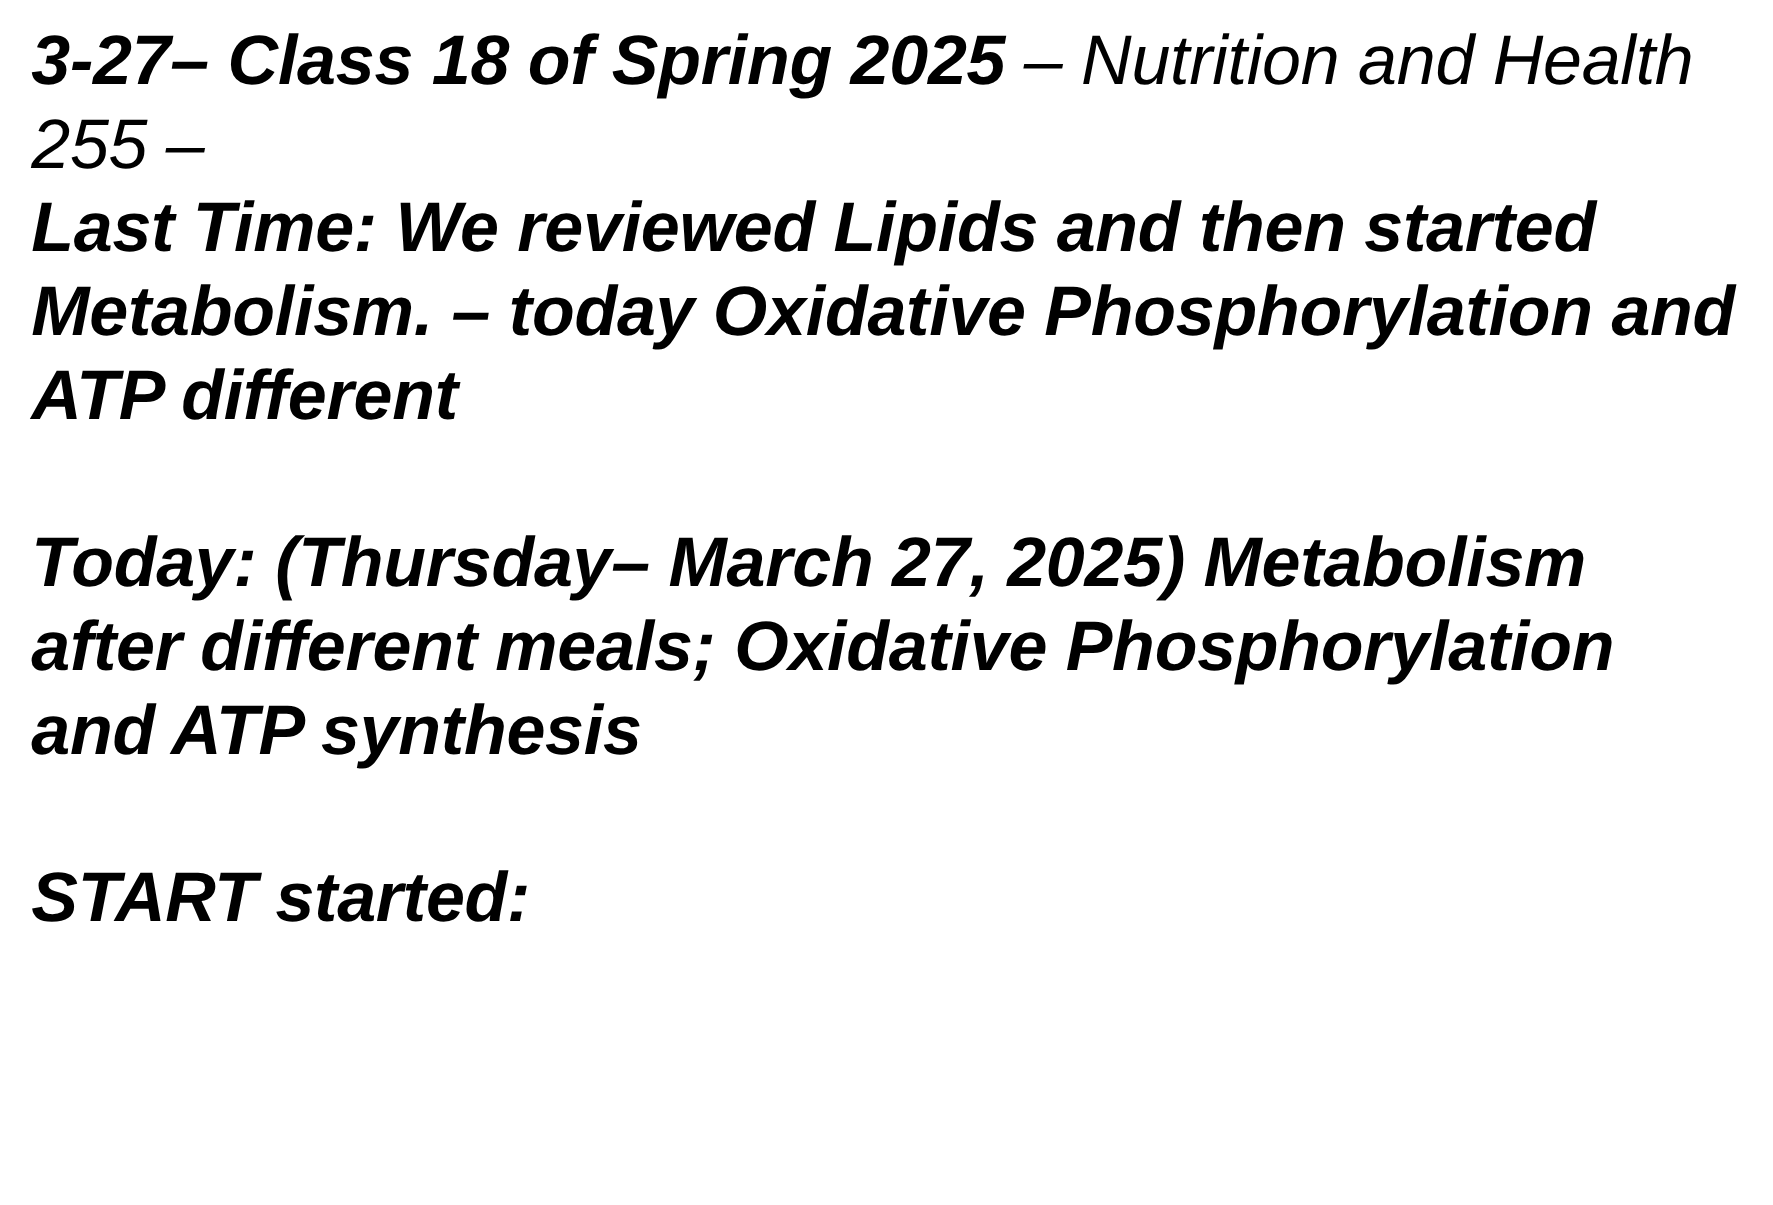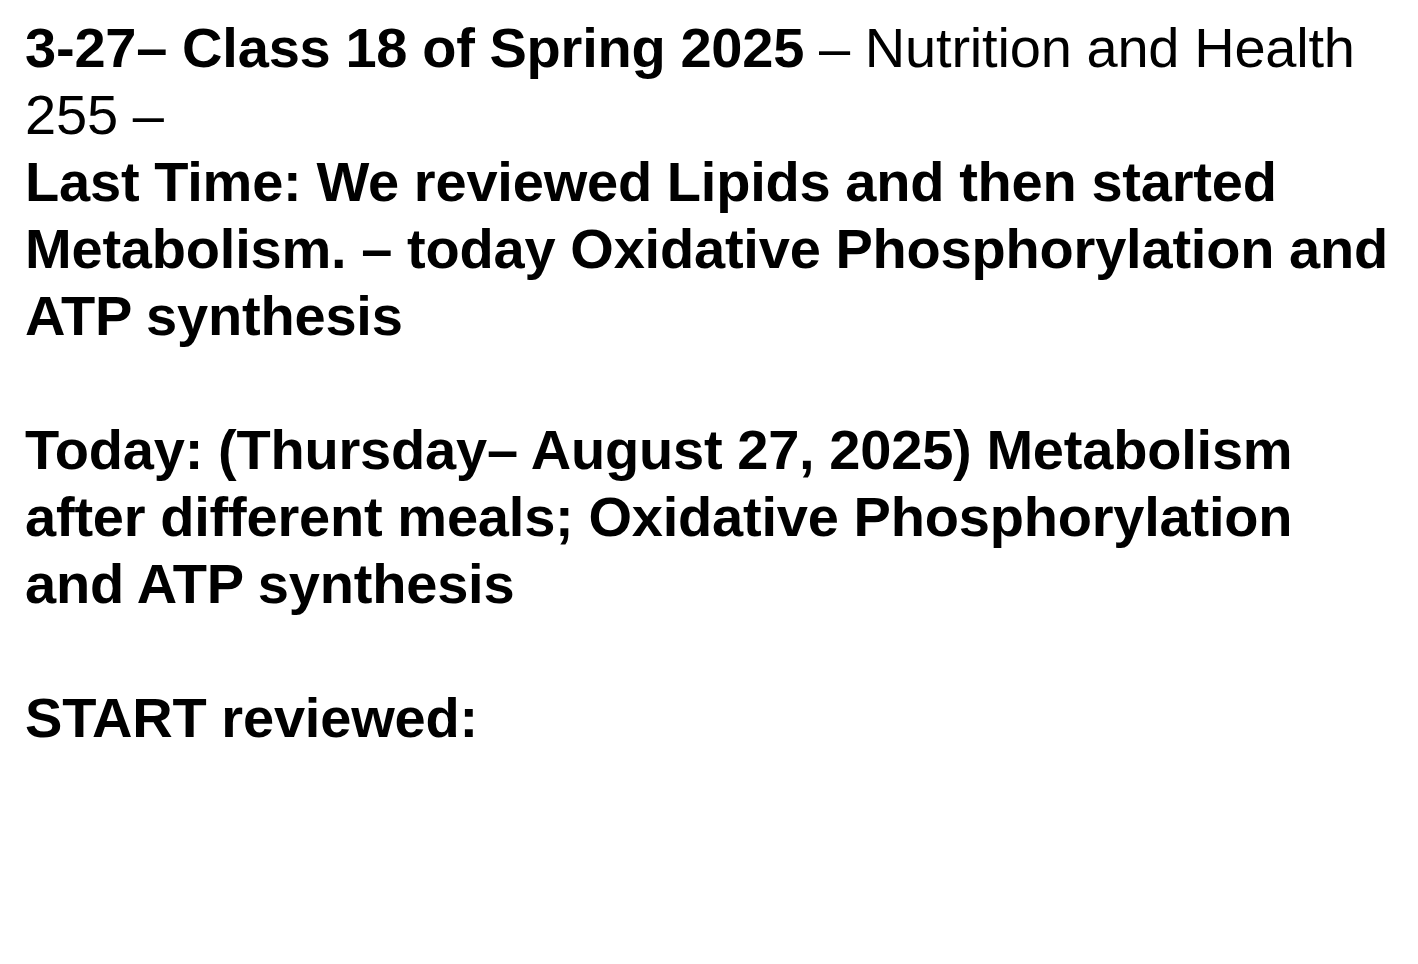--- a/index.html
+++ b/index.html
@@ -15,20 +15,21 @@
     font-family: "Liberation Sans", "DejaVu Sans", sans-serif;
   }
 
   .slide {
     position: relative;
     width: 1312px;
     height: 964px;
     background: #ffffff;
     box-sizing: border-box;
     padding: 14px 22px 0 25px;
+    font-style: italic;
   }
 
   .text-body {
     width: 1372px;
     color: #000000;
     font-size: 56px;
     line-height: 67px;
     letter-spacing: -0.2px;
     word-spacing: -0.5px;
   }
@@ -57,25 +58,25 @@
   }
 </style>
 </head>
 <body>
 
 <div class="slide">
   <div class="text-body">
 
     <p class="para"><span class="b">3-27– Class 18 of Spring 2025</span><span> – Nutrition and Health 255 –</span></p>
 
-    <p class="para"><span class="b">Last Time:  We reviewed Lipids and then started Metabolism. – today Oxidative Phosphorylation and ATP synthesis</span></p>
+    <p class="para"><span class="b">Last Time:  We reviewed Lipids and then started Metabolism. – today Oxidative Phosphorylation and ATP different</span></p>
 
     <div class="blank-line"></div>
 
-    <p class="para"><span class="b">Today: (Thursday– August 27, 2025) Metabolism after different meals; Oxidative Phosphorylation and ATP synthesis</span></p>
+    <p class="para"><span class="b">Today: (Thursday– March 27, 2025) Metabolism after different meals; Oxidative Phosphorylation and ATP synthesis</span></p>
 
     <div class="blank-line"></div>
 
-    <p class="para"><span class="b">START reviewed:</span></p>
+    <p class="para"><span class="b">START started:</span></p>
 
 
   </div>
 </div>
 
 </body></html>

